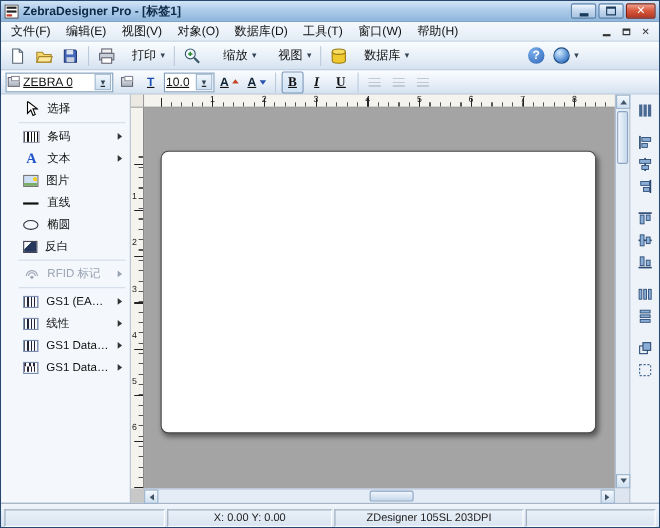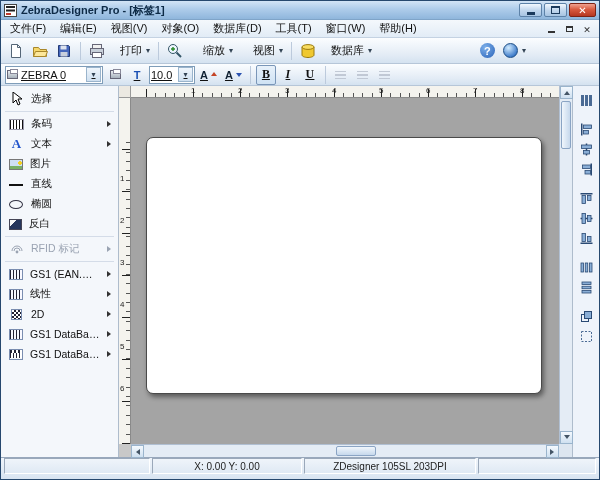--- a/index.html
+++ b/index.html
@@ -65,21 +65,21 @@
   .italic .fmt-letter{font-style:italic;}
   .underline .fmt-letter{text-decoration:underline;}
   .pressed{border:1px solid #7a96b8;background:linear-gradient(#e8f1fa,#cfe2f4);}
   .g-lines{width:11px;height:9px;background:repeating-linear-gradient(0deg,#b0b8c6 0 1.5px,transparent 1.5px 3.4px);}
   .tbtn.disabled{opacity:.7;}
 
   
   .main{flex:1;display:flex;min-height:0;}
 
   
-  .sidebar{width:118px;background:#f4f7fb;border-right:1px solid #aebccc;display:flex;flex-direction:column;padding-top:3px;}
+  .sidebar{width:118px;background:#f4f7fb;border-right:1px solid #aebccc;display:flex;flex-direction:column;padding-top:3px;padding-left:12px;}
   .side-item{height:20px;display:flex;align-items:center;gap:7px;padding-left:8px;white-space:nowrap;}
   .side-label{overflow:hidden;text-overflow:ellipsis;font-size:10.5px;}
   .chev{margin-left:auto;margin-right:4px;width:0;height:0;border:3px solid transparent;border-left:4px solid #333;flex:0 0 auto;}
   .side-sep{height:1px;background:#d4dce8;margin:2px 4px;}
   .side-item.disabled{color:#9aa3b2;}
   .side-item.disabled .chev{border-left-color:#9aa3b2;}
   .ic{width:15px;height:13px;flex:0 0 auto;position:relative;display:flex;align-items:center;justify-content:center;}
   .ic-text::before{content:"A";color:#2255cc;font-weight:bold;font-size:13px;font-family:"Liberation Serif","DejaVu Serif",serif;}
   .ic-barcode{border:1px solid #99a;background:repeating-linear-gradient(90deg,#111 0 1px,#fff 1px 3px);height:11px;}
   .ic-picture{height:11px;width:14px;border:1px solid #777;
@@ -133,21 +133,21 @@
   .sb-corner{position:absolute;right:0;bottom:0;width:13px;height:13px;background:#dde6f0;}
 
   
   .rightbar{width:27px;background:#eef3fa;border-left:1px solid #aebccc;display:flex;flex-direction:column;
     align-items:center;padding-top:6px;gap:3px;}
   .rbtn{width:19px;height:17px;display:flex;align-items:center;justify-content:center;border:1px solid transparent;border-radius:2px;}
   .rgap{height:6px;flex:0 0 auto;}
 
   
   .statusbar{height:22px;flex:0 0 auto;background:linear-gradient(#f0f5fb,#d8e4f1);border-top:1px solid #98a8bc;
-    display:flex;align-items:flex-start;padding:0 2px;font-size:10px;color:#222;}
+    display:flex;align-items:flex-end;padding:0 2px;font-size:10px;color:#222;}
   .sb-panel{height:16px;border:1px solid;border-color:#9aa8ba #ffffff #ffffff #9aa8ba;margin:0 1px;
     display:flex;align-items:center;justify-content:center;white-space:nowrap;}
   .sb-0{width:146px;}
   .sb-1{width:150px;}
   .sb-2{width:172px;}
   .sb-3{flex:1;}
 </style>
 </head>
 <body>
 
@@ -358,27 +358,20 @@
         <span class="ic ic-bc-frame"></span>
         <span class="side-label">GS1 (EAN.UCC)</span>
         <span class="chev"></span>
       </div>
       <div class="side-item">
         <span class="ic ic-bc-frame"></span>
         <span class="side-label">线性</span>
         <span class="chev"></span>
       </div>
       <div class="side-item">
-        <span class="ic">
-            <span class="ic-2d"></span>
-          </span>
-        <span class="side-label">2D</span>
-        <span class="chev"></span>
-      </div>
-      <div class="side-item">
         <span class="ic ic-bc-frame"></span>
         <span class="side-label">GS1 DataBar Linear</span>
         <span class="chev"></span>
       </div>
       <div class="side-item">
         <span class="ic ic-composite"></span>
         <span class="side-label">GS1 DataBar Composite</span>
         <span class="chev"></span>
       </div>
     </div>

